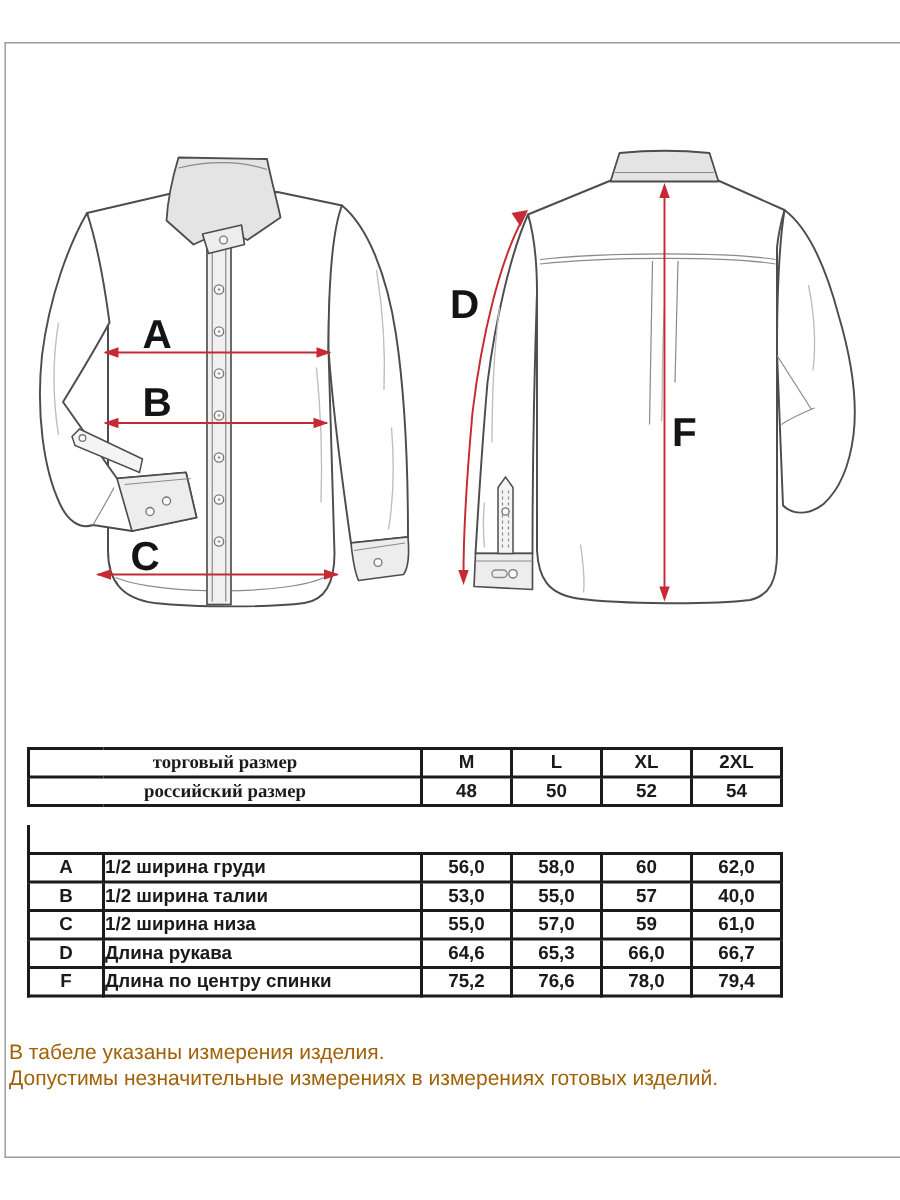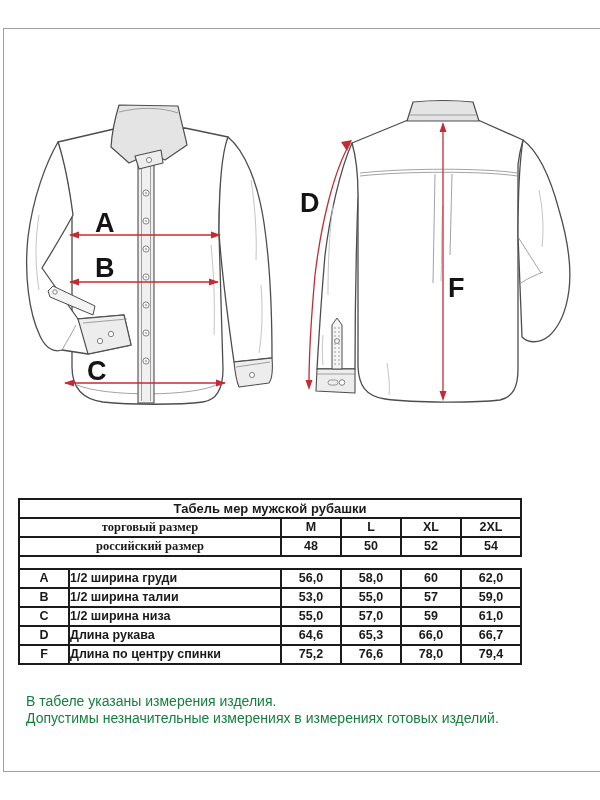--- a/index.html
+++ b/index.html
@@ -14,21 +14,21 @@
        font-family:"Liberation Sans",sans-serif;font-size:12.5px;font-weight:bold;color:#1a1a1a;}
   .tbl td{border:2px solid #1b1b1b;padding:0;height:17px;vertical-align:middle;line-height:1;}
   .tbl.hdr{top:498px;}
   .tbl.data{top:568px;}
   .t-title{text-align:center;padding-left:50px;font-size:13px;height:16px;}
   .lblcell{text-align:center;padding-left:40px;font-family:Liberation Serif, serif;}
   .val{text-align:center;}
   .ltr{text-align:center;}
   .desc{text-align:left;padding-left:6px;margin-left:10px;}
   .gap{position:absolute;left:18px;top:550px;width:500px;height:18px;border-left:2px solid #1b1b1b;}
-  .footer{position:absolute;left:26px;top:693px;font-size:14px;line-height:17px;color:#15803d;}
+  .footer{position:absolute;left:6px;top:693px;font-size:14px;line-height:17px;color:#a16207;}
 
   .outline{fill:#ffffff;stroke:#4d4d4d;stroke-width:1.3;stroke-linejoin:round;}
   .shade{fill:#e4e4e4;stroke:#4d4d4d;stroke-width:1.2;stroke-linejoin:round;}
   .shade2{fill:#ededed;stroke:#4d4d4d;stroke-width:1.1;stroke-linejoin:round;}
   .seam{fill:none;stroke:#8a8a8a;stroke-width:0.8;}
   .wrk{fill:none;stroke:#bdbdbd;stroke-width:0.9;}
   .btn{fill:#fafafa;stroke:#777;stroke-width:0.9;}
   .dot{fill:#999;}
   .red{stroke:#c62a33;stroke-width:1.3;fill:none;}
   .redh{fill:#c62a33;stroke:none;}
@@ -156,23 +156,20 @@
     <colgroup>
         <col style="width:50px">
         <col style="width:212px">
         <col style="width:60px">
         <col style="width:60px">
         <col style="width:60px">
         <col style="width:60px">
       </colgroup>
     <tbody>
       <tr>
-        <td class="t-title" colspan="6">Табель мер мужской рубашки</td>
-      </tr>
-      <tr>
         <td class="lblcell" colspan="2">торговый размер</td>
         <td class="val">M</td>
         <td class="val">L</td>
         <td class="val">XL</td>
         <td class="val">2XL</td>
       </tr>
       <tr>
         <td class="lblcell" colspan="2">российский размер</td>
         <td class="val">48</td>
         <td class="val">50</td>
@@ -201,21 +198,21 @@
         <td class="val">58,0</td>
         <td class="val">60</td>
         <td class="val">62,0</td>
       </tr>
       <tr>
         <td class="ltr">B</td>
         <td class="desc">1/2 ширина талии</td>
         <td class="val">53,0</td>
         <td class="val">55,0</td>
         <td class="val">57</td>
-        <td class="val">59,0</td>
+        <td class="val">40,0</td>
       </tr>
       <tr>
         <td class="ltr">C</td>
         <td class="desc">1/2 ширина низа</td>
         <td class="val">55,0</td>
         <td class="val">57,0</td>
         <td class="val">59</td>
         <td class="val">61,0</td>
       </tr>
       <tr>

